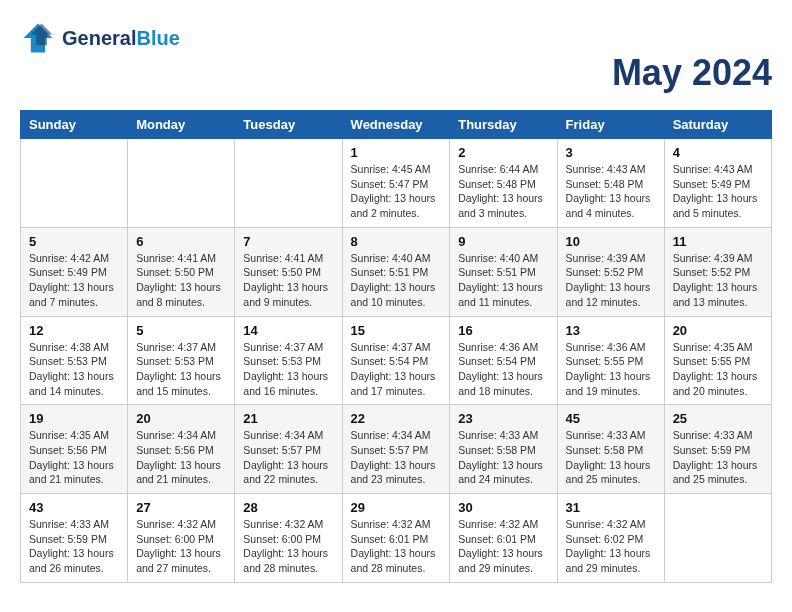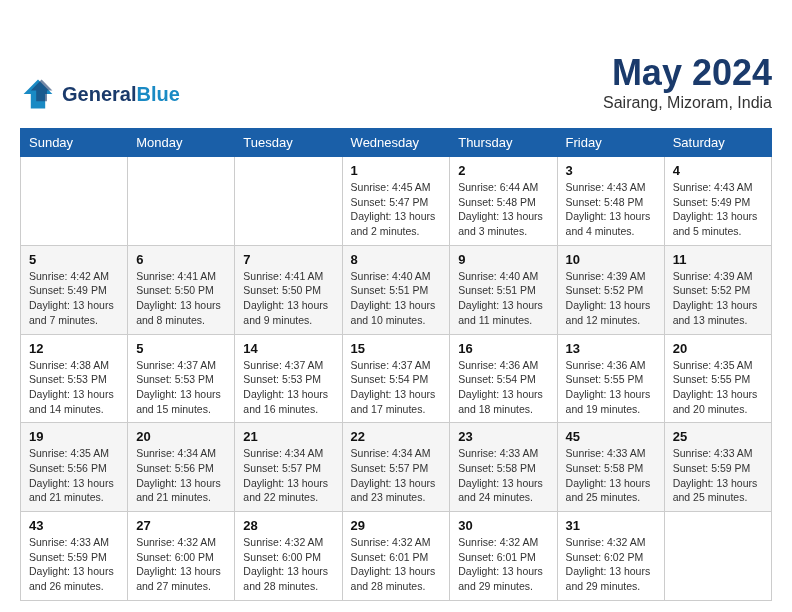--- a/index.html
+++ b/index.html
@@ -6,21 +6,21 @@
     body {
       font-family: Arial, sans-serif;
       background: #fff;
       width: 792px;
       min-height: 612px;
       padding: 20px;
     }
     .header {
       display: flex;
       justify-content: space-between;
-      align-items: flex-end;
+      align-items: flex-start;
       margin-bottom: 16px;
     }
     .logo {
       display: flex;
       align-items: center;
       gap: 6px;
     }
     .logo-text {
       font-size: 20px;
       font-weight: bold;
@@ -49,21 +49,21 @@
     }
     .calendar {
       width: 100%;
       border-collapse: collapse;
       border: 1px solid #ccc;
     }
     .calendar th {
       background: #1a5fa8;
       color: #fff;
       font-size: 13px;
-      font-weight: normal;
+      font-weight: bold;
       padding: 6px 8px;
       text-align: left;
       border: 1px solid #1a5fa8;
     }
     .calendar td {
       vertical-align: top;
       padding: 6px 8px;
       border: 1px solid #ccc;
       font-size: 11px;
       color: #333;
@@ -97,21 +97,20 @@
     <svg class="logo-icon" viewBox="0 0 40 40">
       <polygon points="20,4 36,20 28,20 28,36 12,36 12,20 4,20" fill="#1a8ac4"></polygon>
       <polygon points="24,4 36,16 30,16 30,28 18,28 18,16 12,16" fill="#1a3a6b" opacity="0.6"></polygon>
     </svg>
     <div class="logo-text">
       <div>General<span>Blue</span></div>
     </div>
   </div>
   <div class="title-area">
     <div class="month-title">May 2024</div>
-    <div class="location">Sairang, Mizoram, India</div>
   </div>
 </div>
 
 <table class="calendar">
   <thead>
     <tr>
     <th>Sunday</th>
         <th>Monday</th>
         <th>Tuesday</th>
         <th>Wednesday</th>

